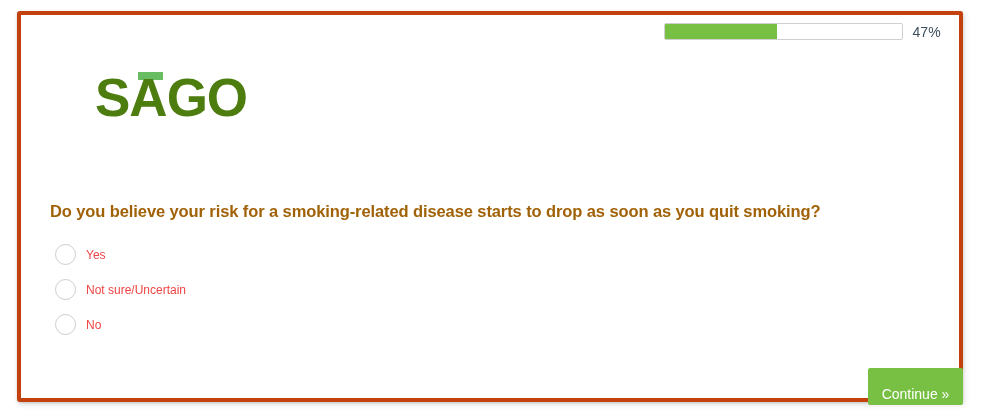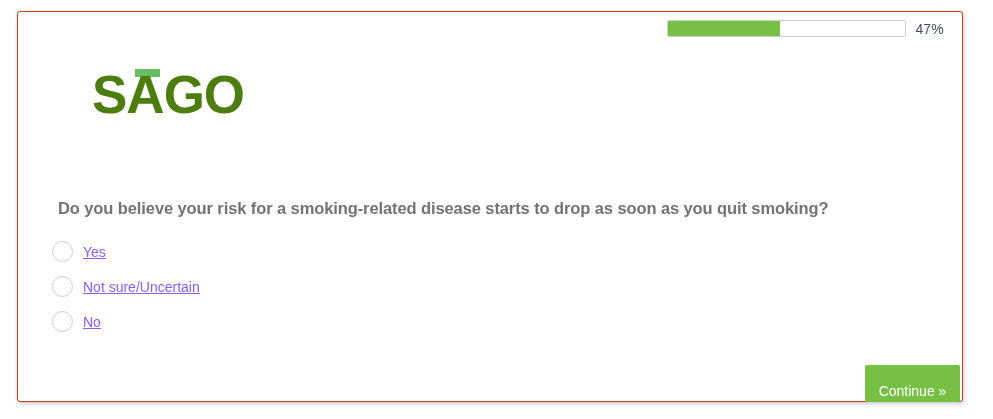--- a/index.html
+++ b/index.html
@@ -22,21 +22,21 @@
   }
 
   
   .survey-card {
     position: absolute;
     left: 17px;
     top: 11px;
     width: 946px;
     height: 391px;
     background: #ffffff;
-    border: 1px solid #c2410c;
+    border: 4px solid #c2410c;
     border-radius: 3px;
     box-sizing: border-box;
     box-shadow: 0 1px 3px rgba(0,0,0,0.16), 2px 3px 6px rgba(0,0,0,0.10);
   }
 
   
   .progress-row {
     position: absolute;
     right: 18px;
     top: 8px;
@@ -93,25 +93,25 @@
     font-weight: bold;
     color: #4d7c0f;
     letter-spacing: -1px;
     line-height: 1;
     font-family: "Liberation Sans", sans-serif;
   }
 
   
   .question {
     position: absolute;
-    left: 40px;
+    left: 29px;
     top: 187px;
     font-size: 16.5px;
     font-weight: bold;
-    color: #737373;
+    color: #a16207;
     letter-spacing: -0.1px;
     white-space: nowrap;
   }
 
   
   .options {
     position: absolute;
     left: 34px;
     top: 222px;
   }
@@ -125,24 +125,23 @@
   .radio {
     width: 21px;
     height: 21px;
     border-radius: 50%;
     border: 1px solid #cdcdcd;
     background: #ffffff;
     box-sizing: border-box;
     flex: 0 0 auto;
   }
   .option-label {
-    font-size: 14px;
-    color: #8b5cf6;
+    font-size: 12px;
+    color: #ef4444;
     white-space: nowrap;
-    text-decoration: underline;
   }
 
   
   .continue-btn {
     position: absolute;
     left: 847px;
     top: 353px;
     width: 95px;
     height: 37px;
     background: #77c043;

